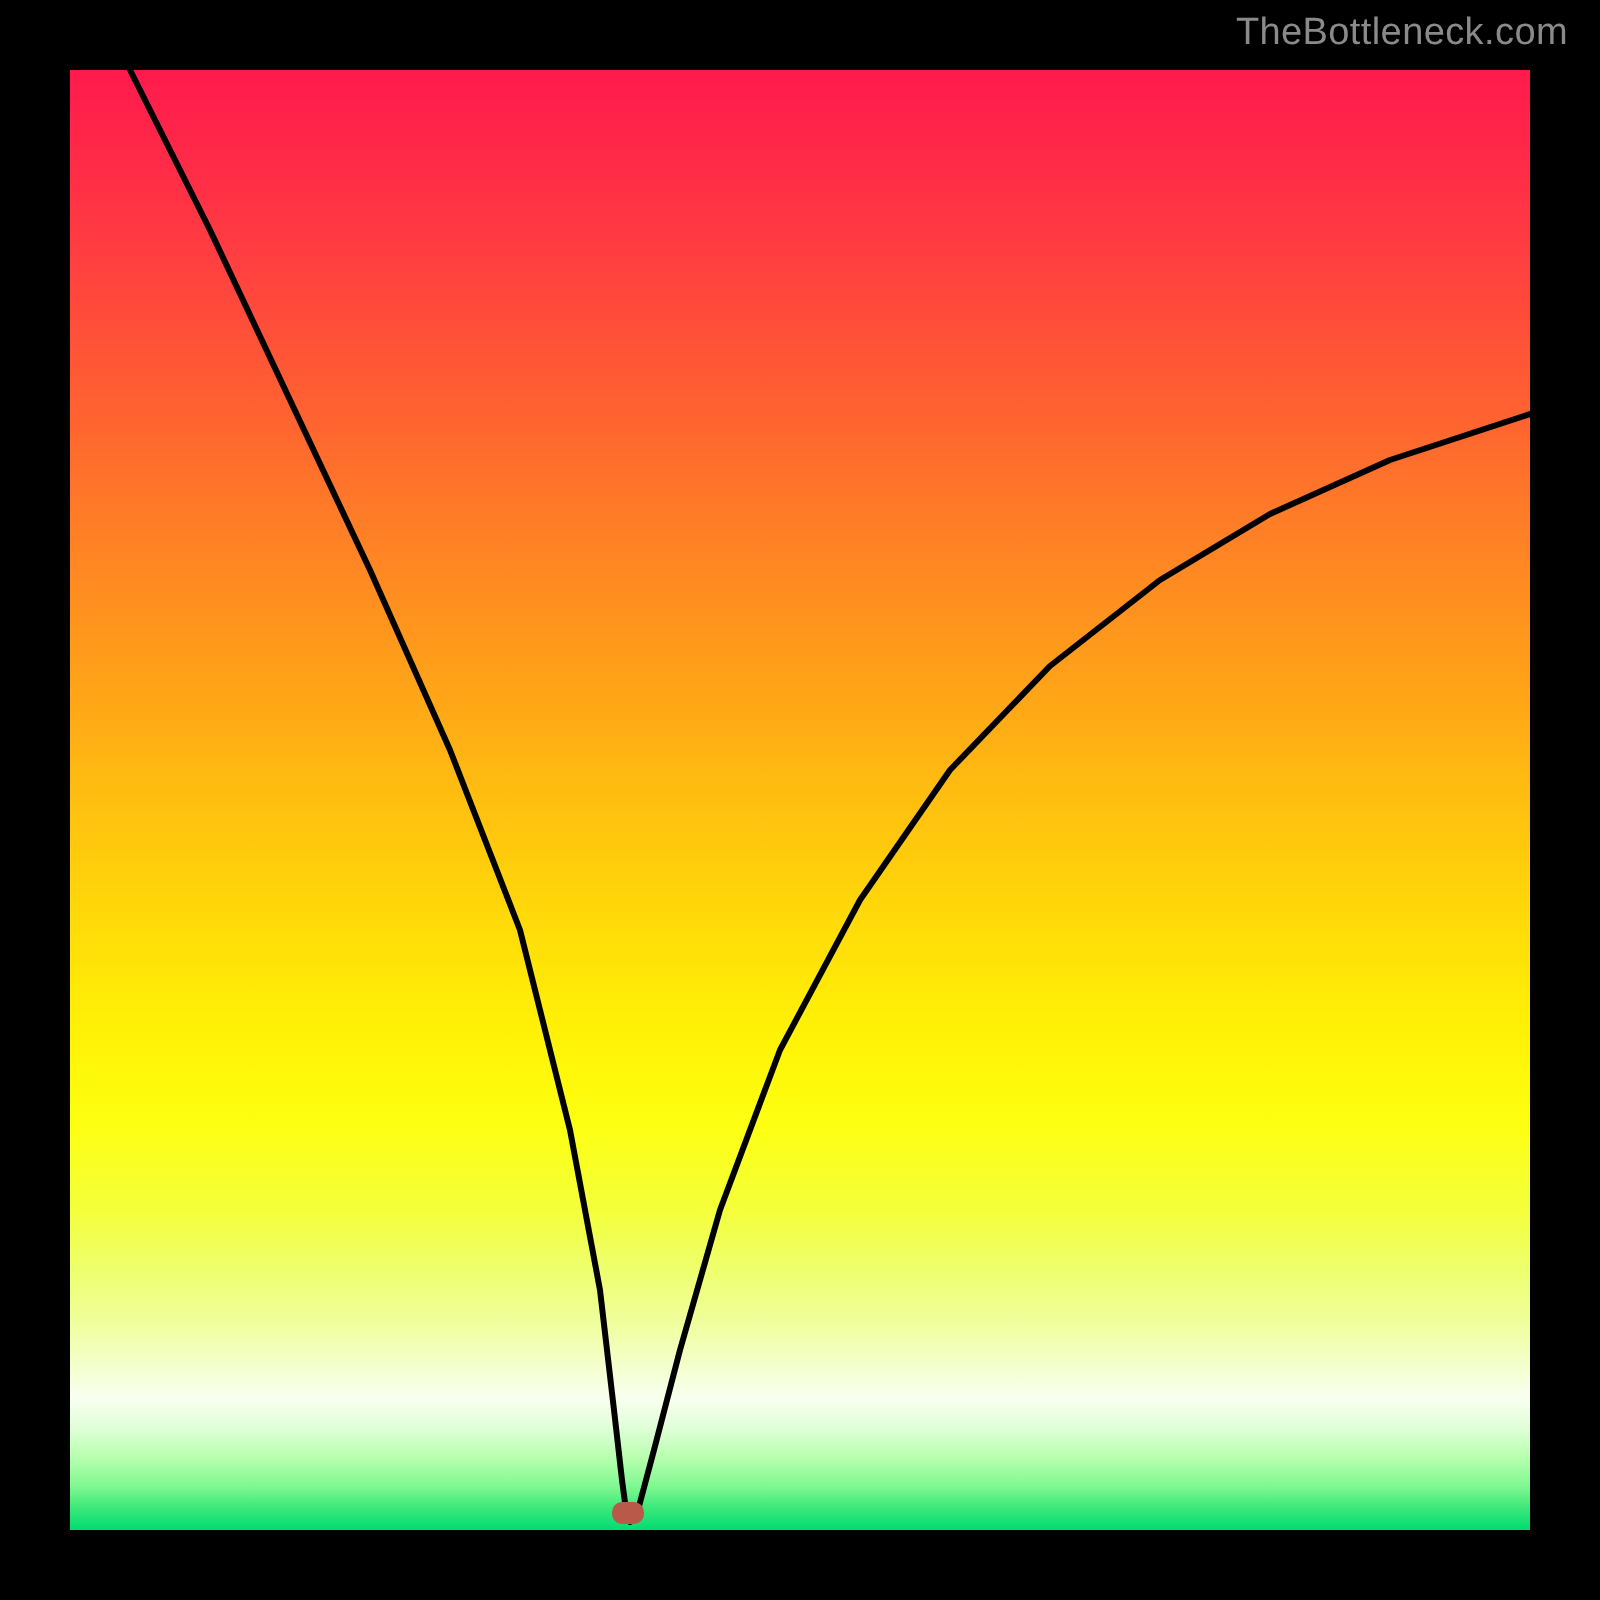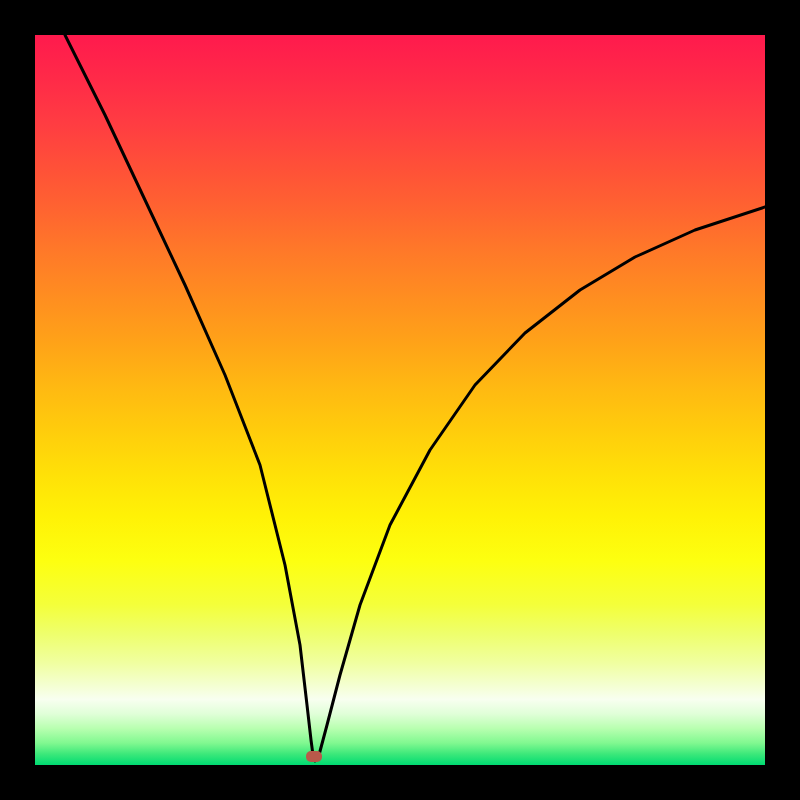--- a/index.html
+++ b/index.html
@@ -105,14 +105,15 @@
                L 545 255
                L 600 222
                L 660 195
                L 730 172" fill="none" stroke="#000" stroke-width="3" stroke-linejoin="round" stroke-linecap="round"></path>
     </svg>
 
     <div class="marker" style="left: 271px; top: 716px;"></div>
 
   </div>
 
+  <div class="watermark">TheBottleneck.com</div>
 
 </div>
 
 </body></html>

